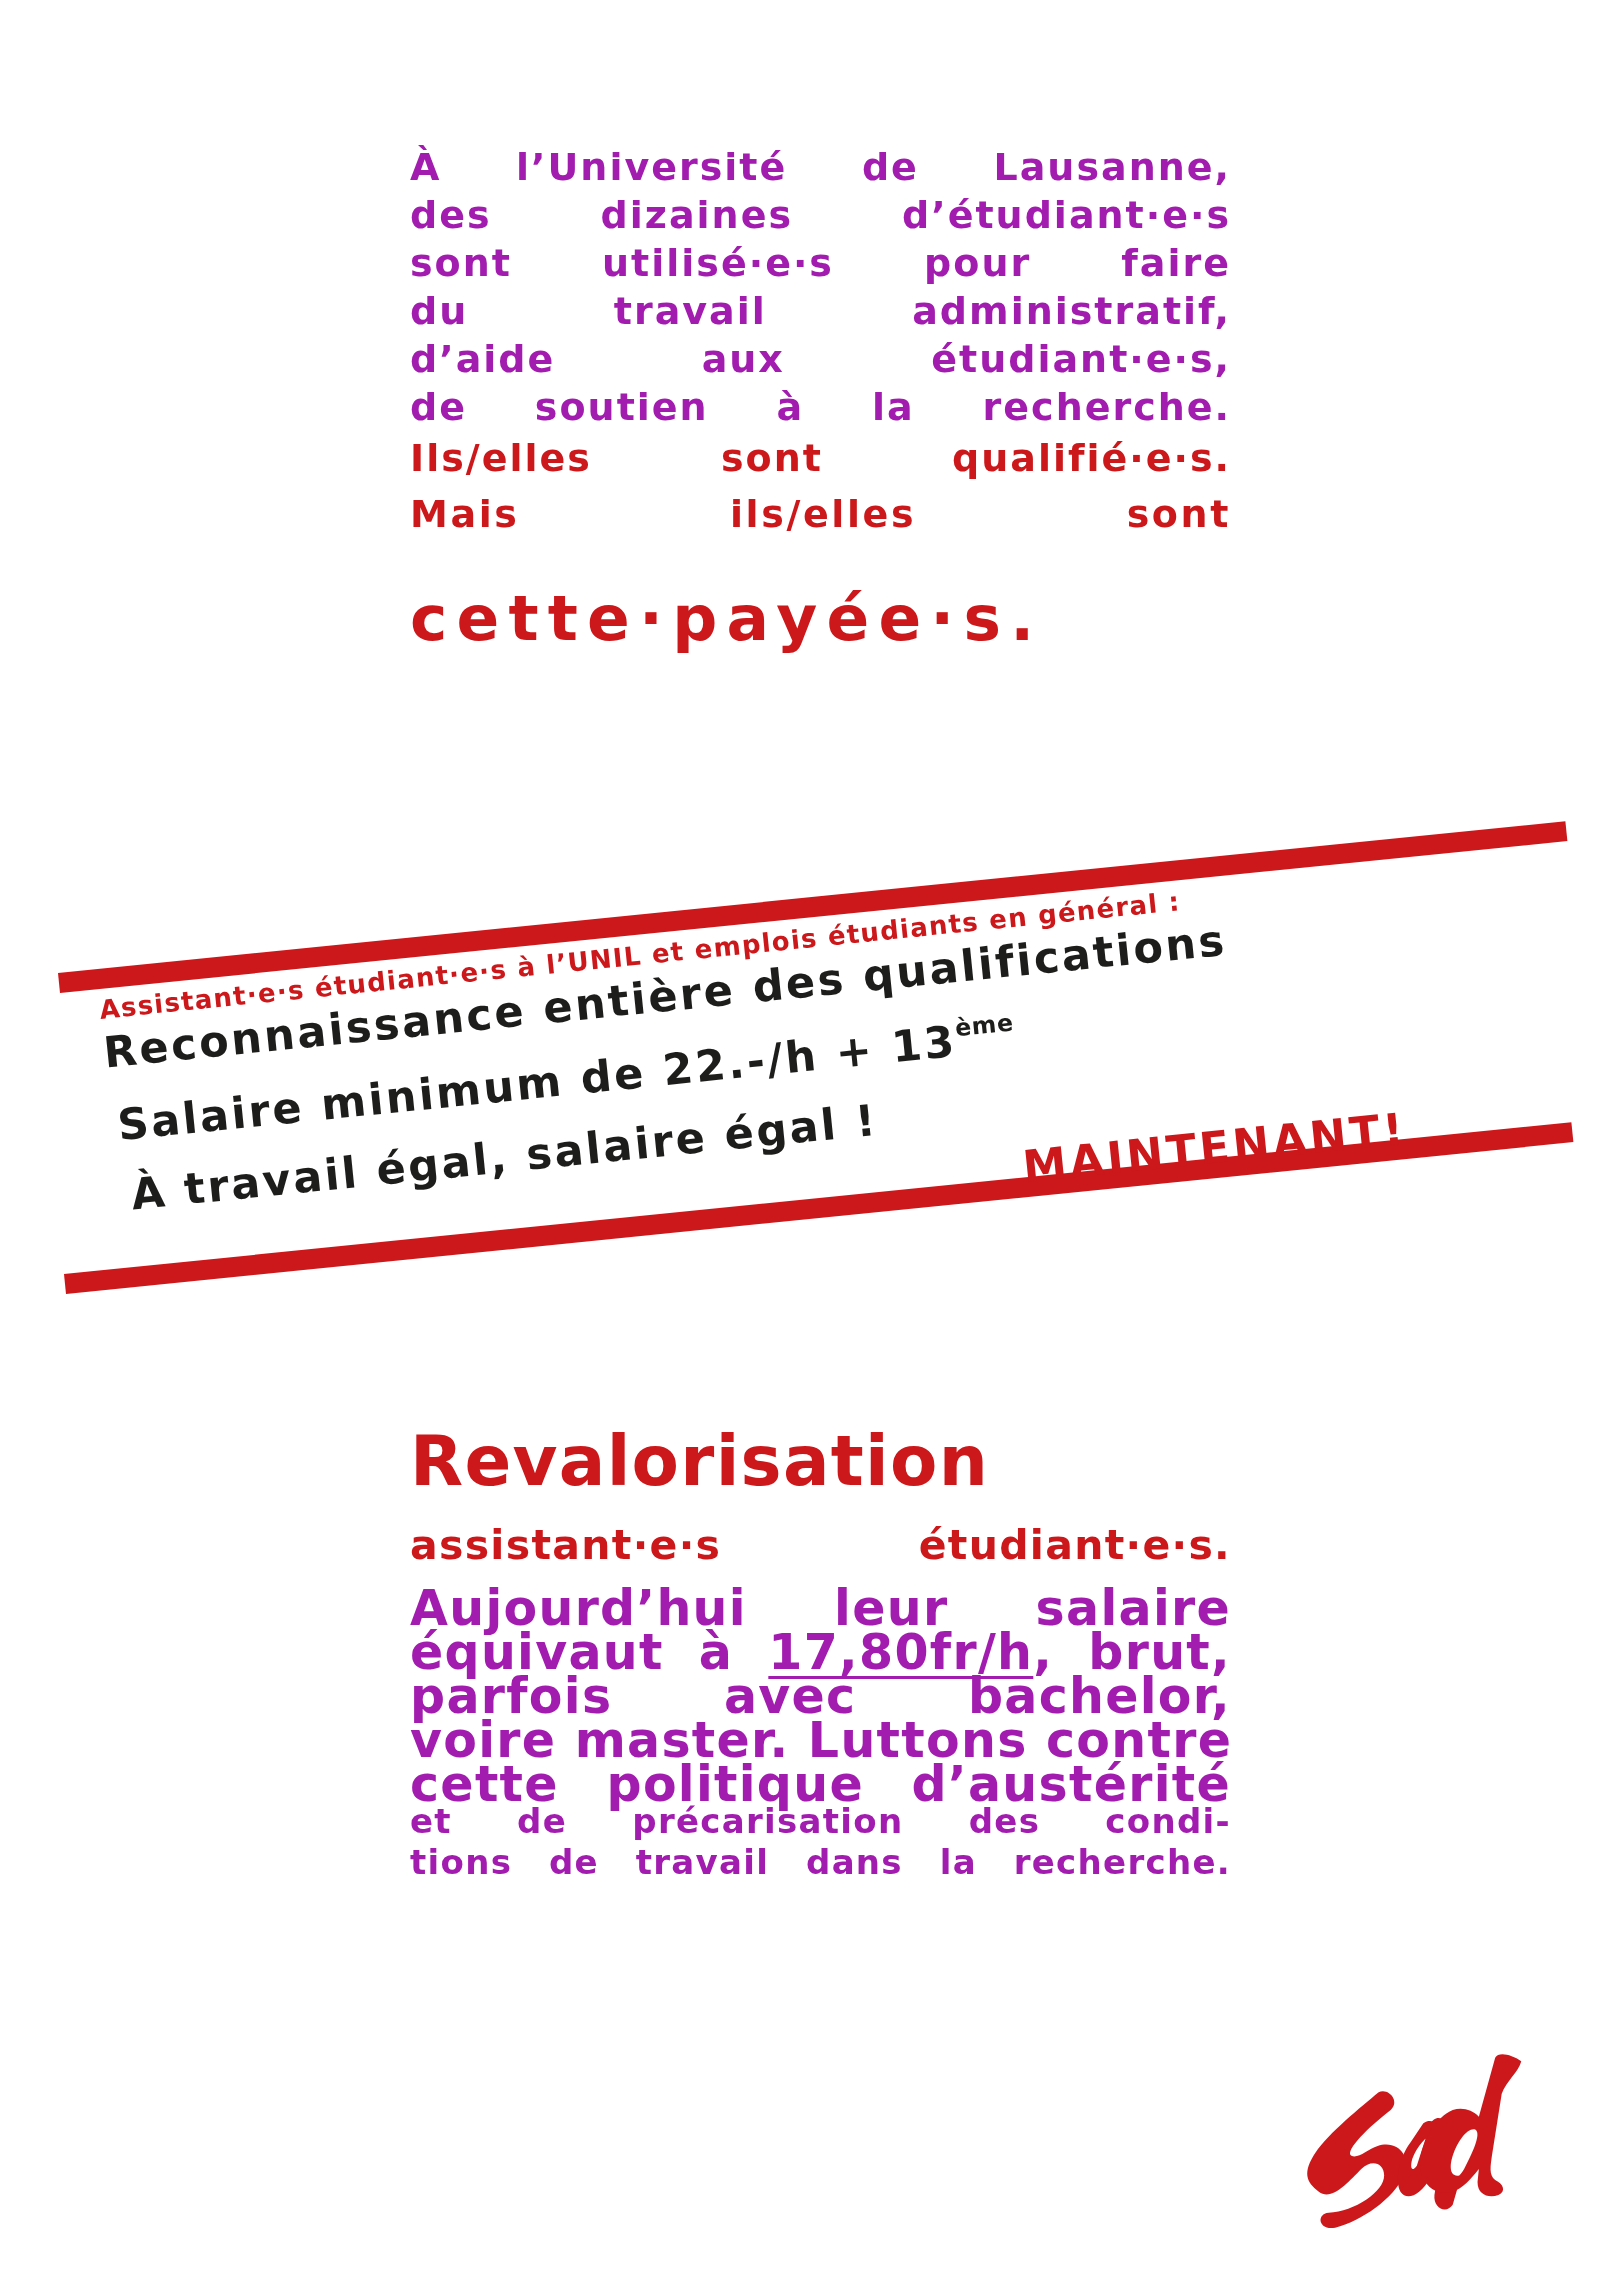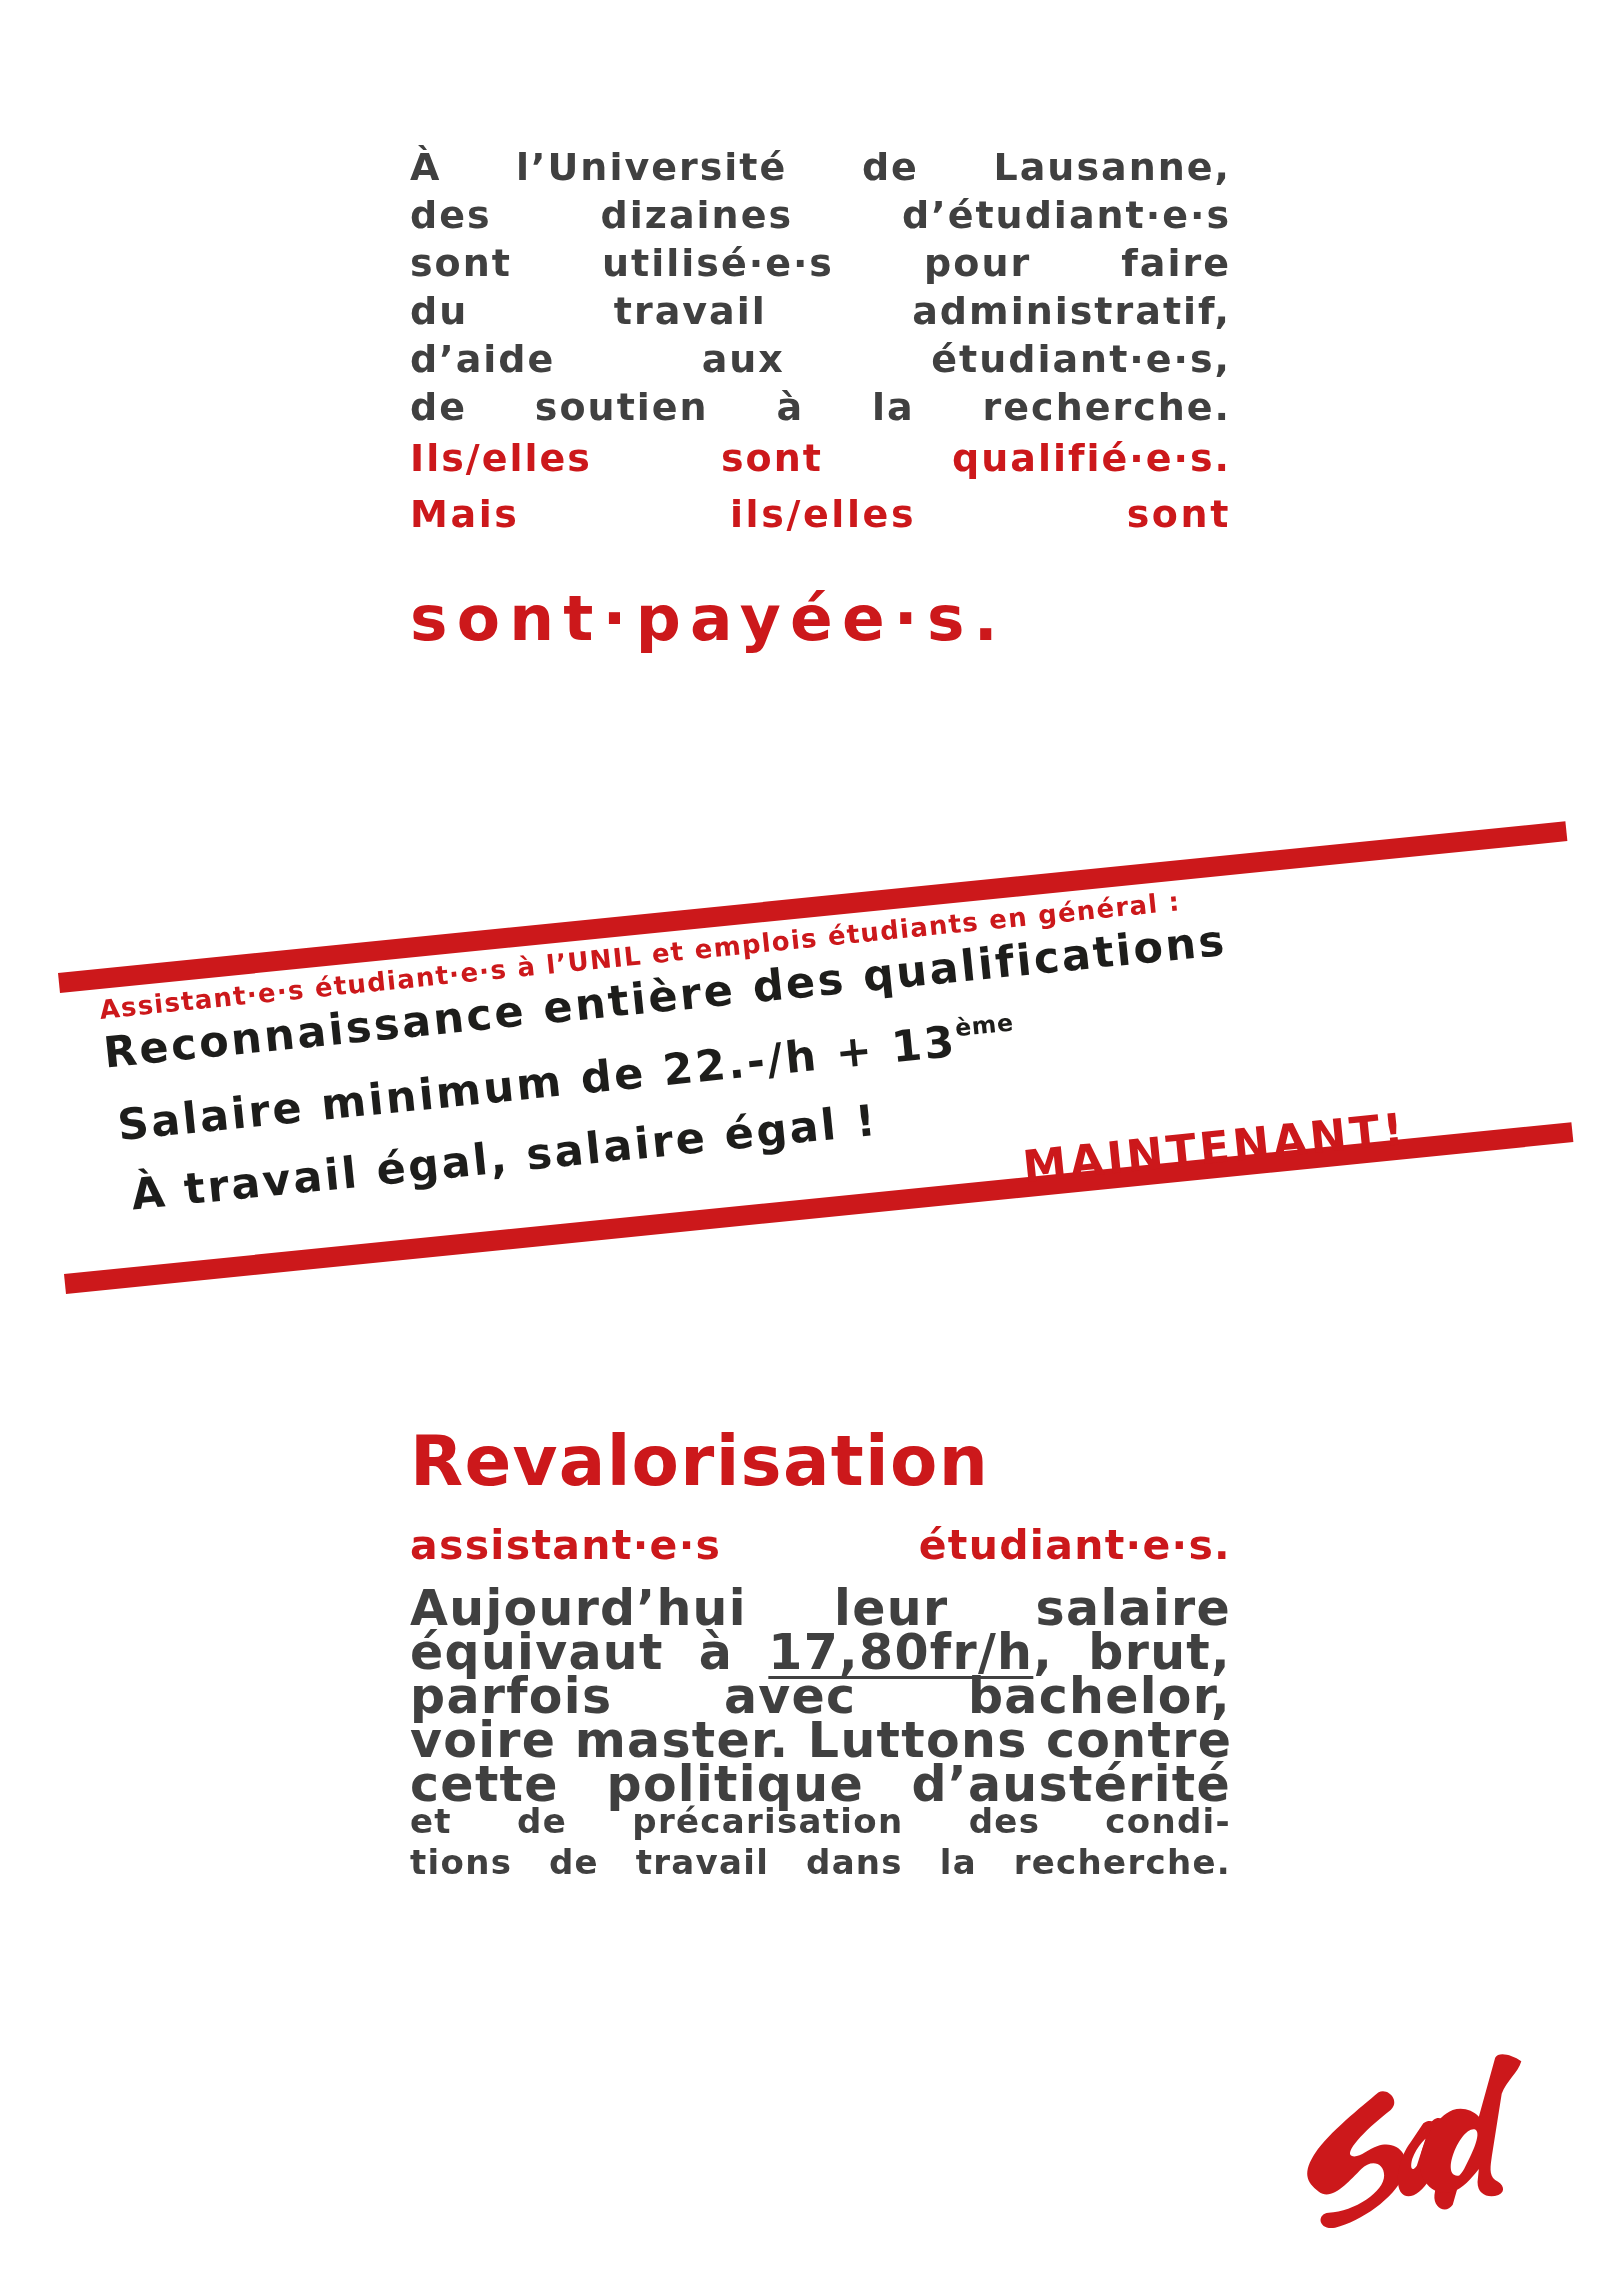--- a/index.html
+++ b/index.html
@@ -24,21 +24,21 @@
     .jl {
       display: block;
       text-align: justify;
       text-align-last: justify;
       white-space: nowrap;
       overflow: visible;
       line-height: 1;
       letter-spacing: 0.7px;
     }
     .red { color: #cc181b; }
-    .blk { color: #404040; }
+    .blk { color: #a21caf; }
 
     
     #intro { top: 148px; }
     #intro .jl { font-size: 38px; height: 48px; letter-spacing: 2px; }
     #intro .red-q { font-size: 38px; height: 50px; margin-top: 2.6px; }
     #intro .red-m { font-size: 38px; height: 89px; margin-top: 6.5px; letter-spacing: 2.6px; }
     #intro .red-s { font-size: 63px; height: 79px; letter-spacing: 9.2px; margin-top: 2.6px; }
 
     
     .bar {
@@ -117,21 +117,21 @@
 
 <section class="col" id="intro">
   <span class="jl blk">À l’Université de Lausanne,</span>
   <span class="jl blk">des dizaines d’étudiant·e·s</span>
   <span class="jl blk">sont utilisé·e·s pour faire</span>
   <span class="jl blk">du travail administratif,</span>
   <span class="jl blk">d’aide aux étudiant·e·s,</span>
   <span class="jl blk">de soutien à la recherche.</span>
   <span class="jl red red-q">Ils/elles sont qualifié·e·s.</span>
   <span class="jl red red-m">Mais ils/elles sont</span>
-  <span class="jl red red-s">sont·payée·s.</span>
+  <span class="jl red red-s">cette·payée·s.</span>
 </section>
 
 <div class="bar" id="bar-top"></div>
 <div class="bar" id="bar-bottom"></div>
 
 <section id="banner">
   <div class="kicker">Assistant·e·s étudiant·e·s à l’UNIL et emplois étudiants en général :</div>
   <div class="demand d1">Reconnaissance entière des qualifications</div>
   <div class="demand d2"><span>Salaire minimum de 22.-/h + 13</span><sup>ème</sup></div>
   <div class="demand d3">À travail égal, salaire égal !</div>

